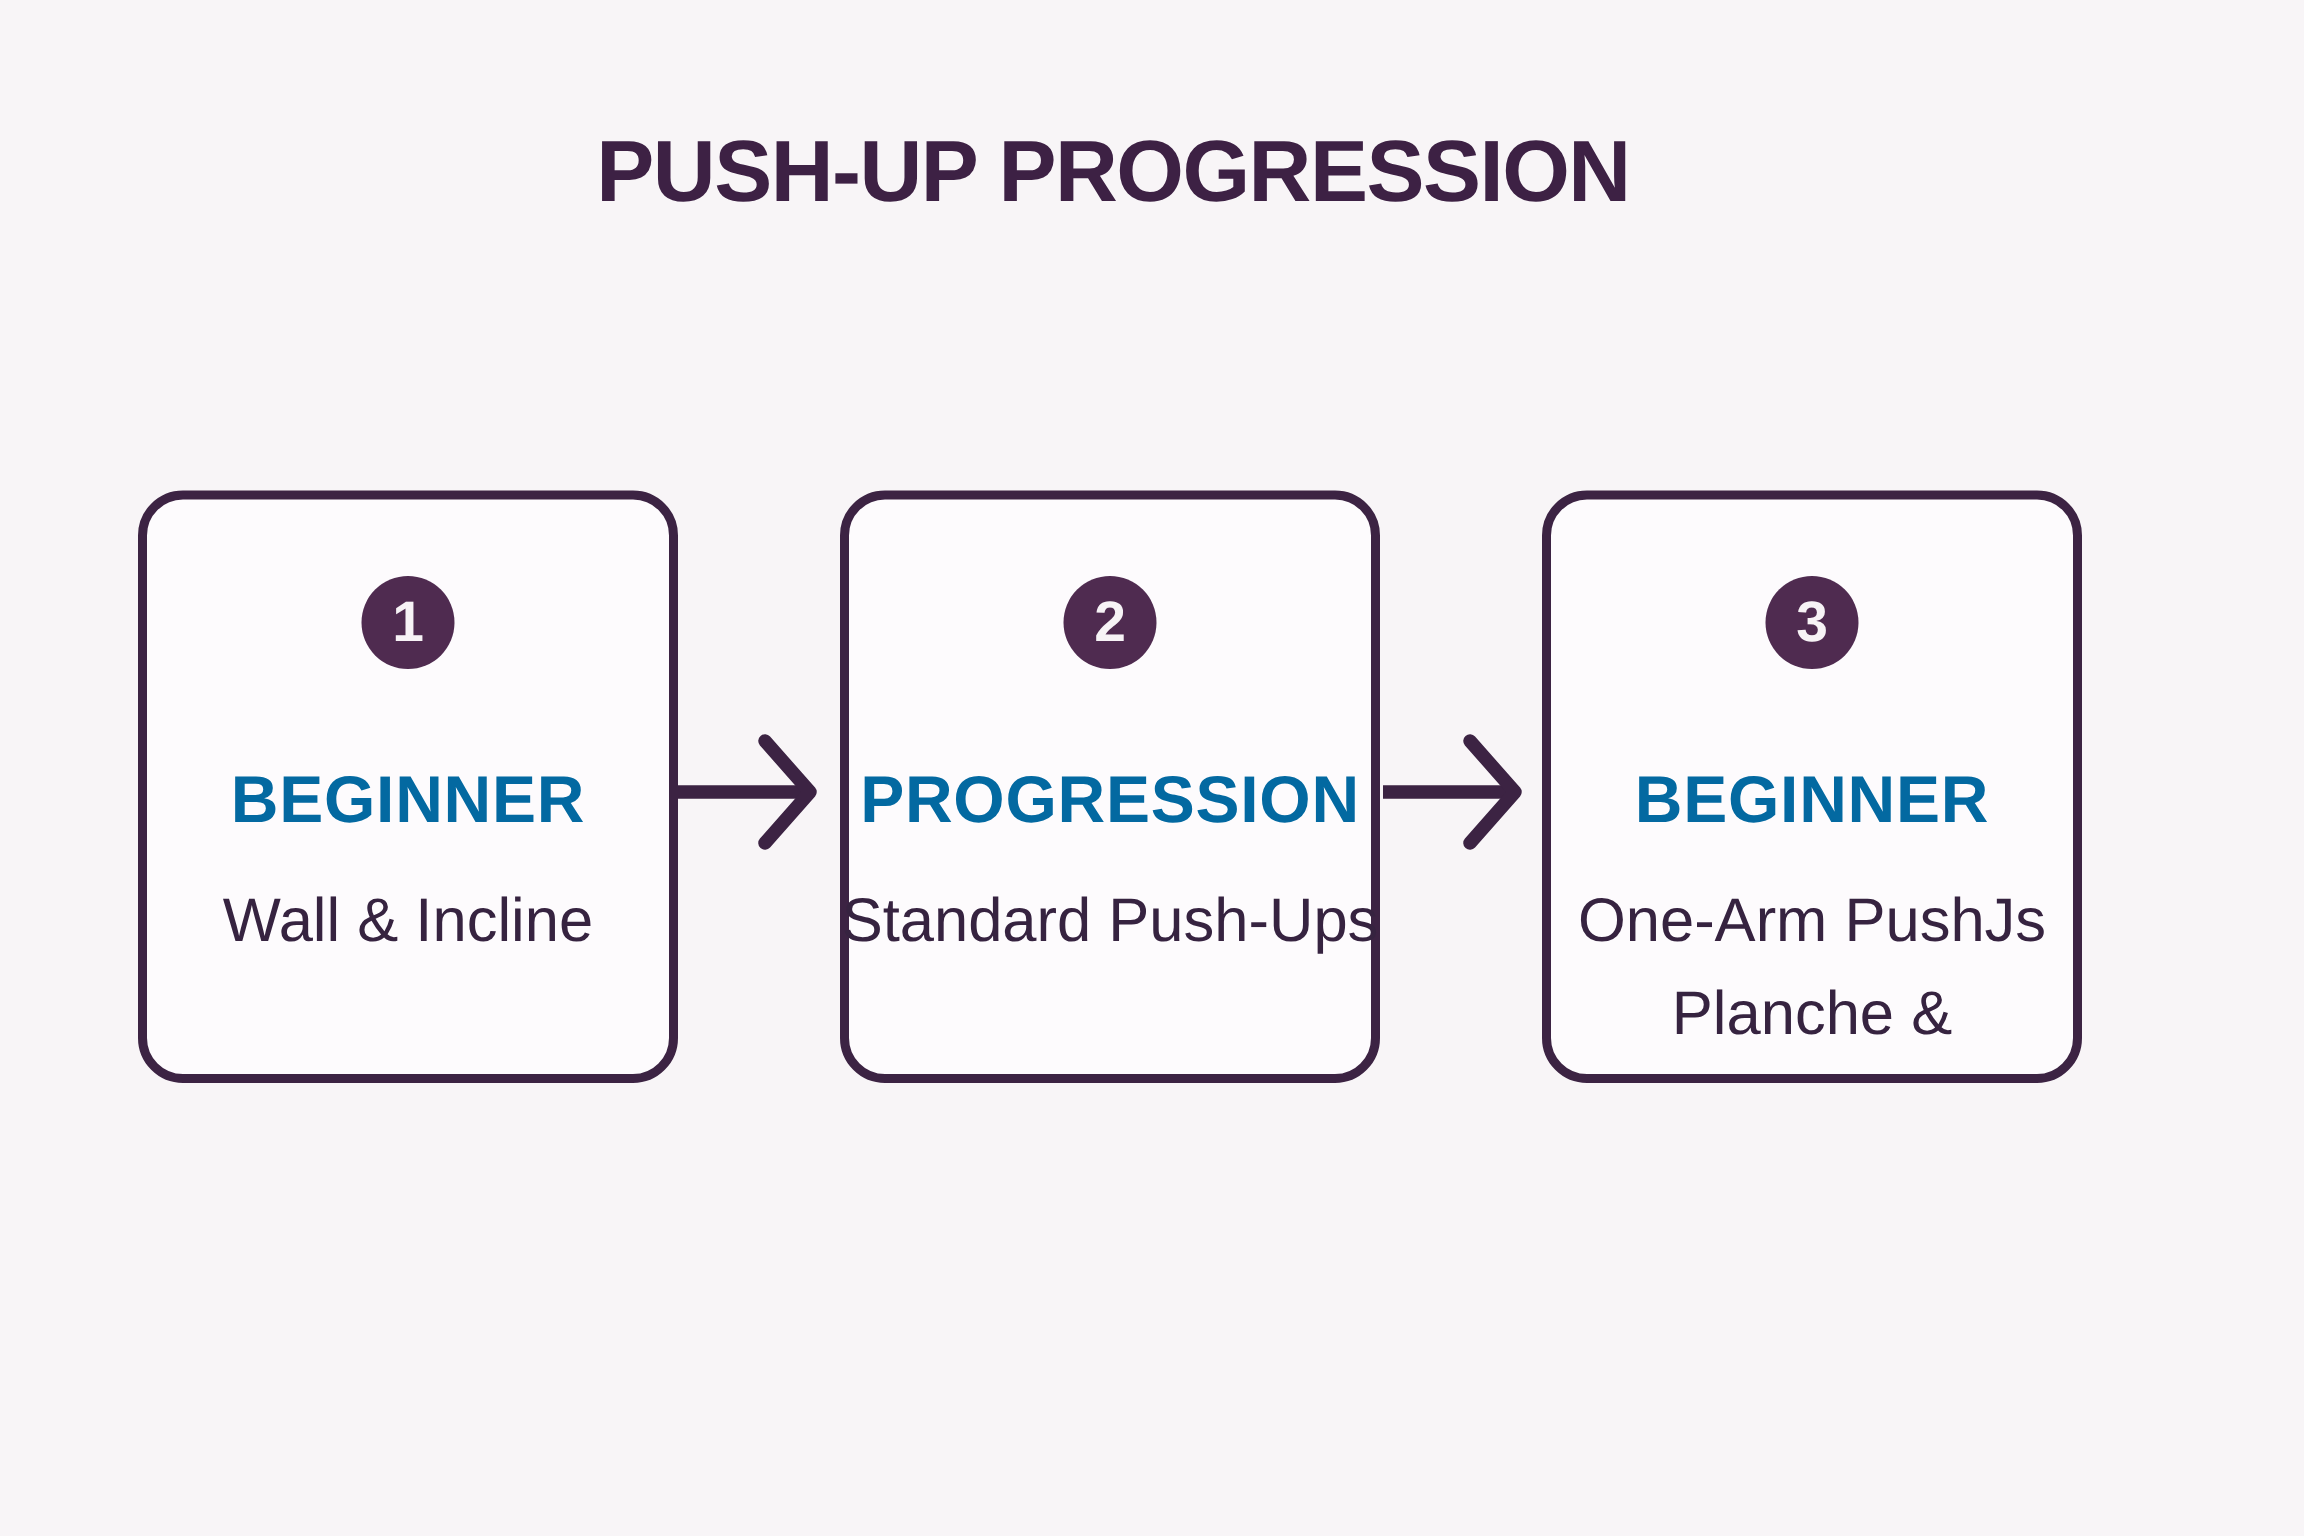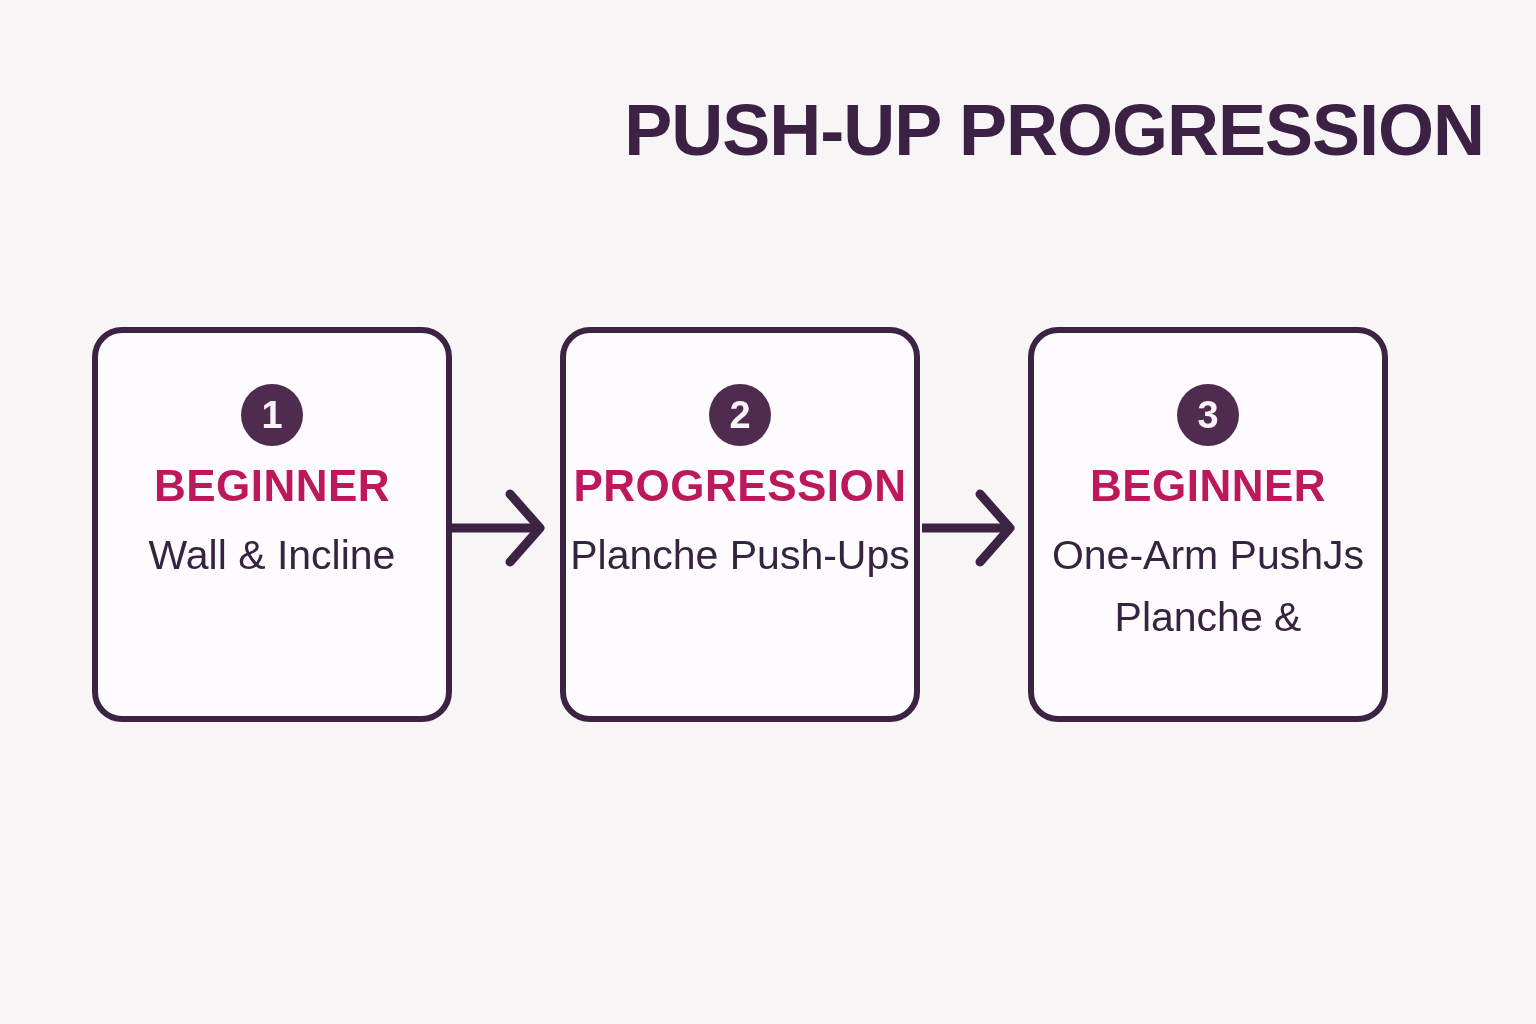--- a/index.html
+++ b/index.html
@@ -12,25 +12,25 @@
   }
   .canvas {
     position: relative;
     width: 1536px;
     height: 1024px;
     background: #f8f5f7;
     overflow: hidden;
   }
   .page-title {
     position: absolute;
-    top: 94px;
+    top: 79px;
     left: 0;
     width: 1484px;
-    text-align: right;
-    font-size: 72px;
+    text-align: center;
+    font-size: 58px;
     font-weight: 700;
     letter-spacing: -1px;
     line-height: 72px;
     color: #3d2144;
     white-space: nowrap;
   }
   .step-card {
     position: absolute;
     top: 327px;
     width: 360px;
@@ -54,30 +54,30 @@
     background: #4f2b50;
     color: #f7f3f6;
     display: flex;
     align-items: center;
     justify-content: center;
     font-size: 38px;
     font-weight: 700;
     line-height: 1;
   }
   .step-level {
-    margin-top: 18px;
+    margin-top: 66px;
     font-size: 44px;
     font-weight: 700;
     line-height: 44px;
     letter-spacing: 0.5px;
-    color: #be185d;
+    color: #0369a1;
     white-space: nowrap;
   }
   .step-desc {
-    margin-top: 16px;
+    margin-top: 26px;
     font-size: 41px;
     font-weight: 400;
     line-height: 62px;
     text-align: center;
     color: #362340;
     white-space: nowrap;
   }
   .step-desc span { display: block; }
   .arrow {
     position: absolute;
@@ -109,21 +109,21 @@
     <path d="M0 45 H 84" fill="none" stroke="#3c2343" stroke-width="9" stroke-linecap="round"></path>
     <path d="M58 11 L88 45 L58 79" fill="none" stroke="#3c2343" stroke-width="9" stroke-linecap="round" stroke-linejoin="round"></path>
   </svg>
 
   <div class="step-card pos-2">
     <div class="step-badge">
       <span>2</span>
     </div>
     <div class="step-level">PROGRESSION</div>
     <div class="step-desc">
-      <span>Planche Push-Ups</span>
+      <span>Standard Push-Ups</span>
     </div>
   </div>
 
   <svg class="arrow pos-2" viewBox="0 0 110 90" xmlns="http://www.w3.org/2000/svg">
     <path d="M0 45 H 84" fill="none" stroke="#3c2343" stroke-width="9" stroke-linecap="round"></path>
     <path d="M58 11 L88 45 L58 79" fill="none" stroke="#3c2343" stroke-width="9" stroke-linecap="round" stroke-linejoin="round"></path>
   </svg>
 
   <div class="step-card pos-3">
     <div class="step-badge">

